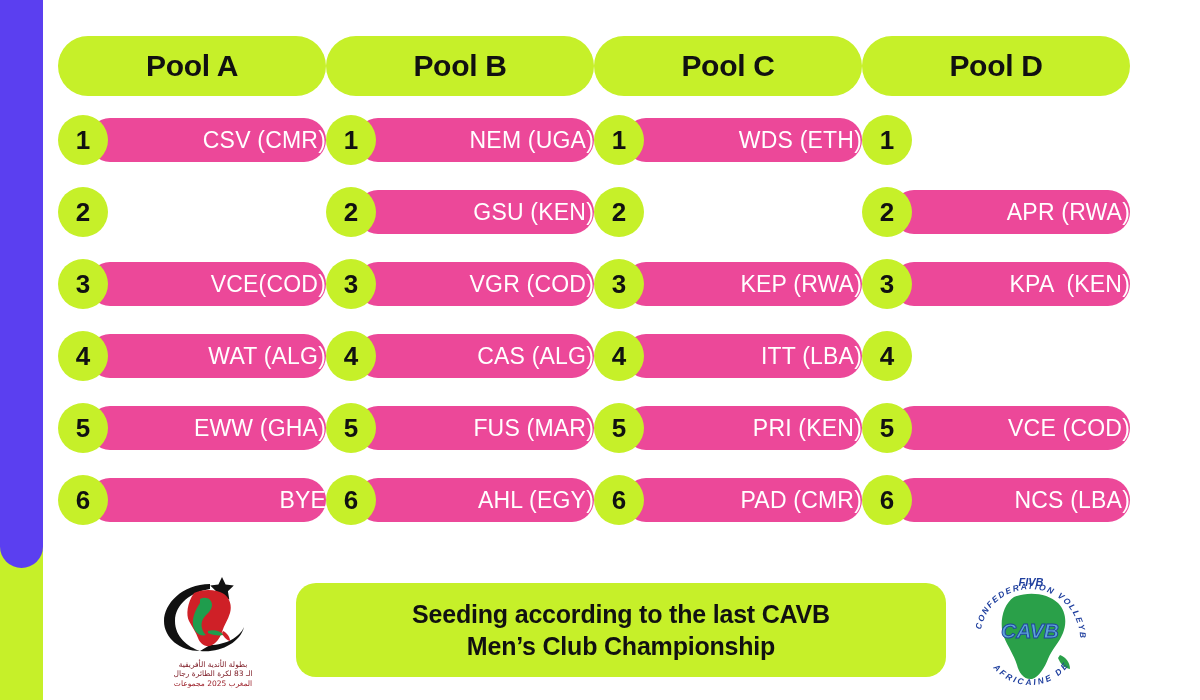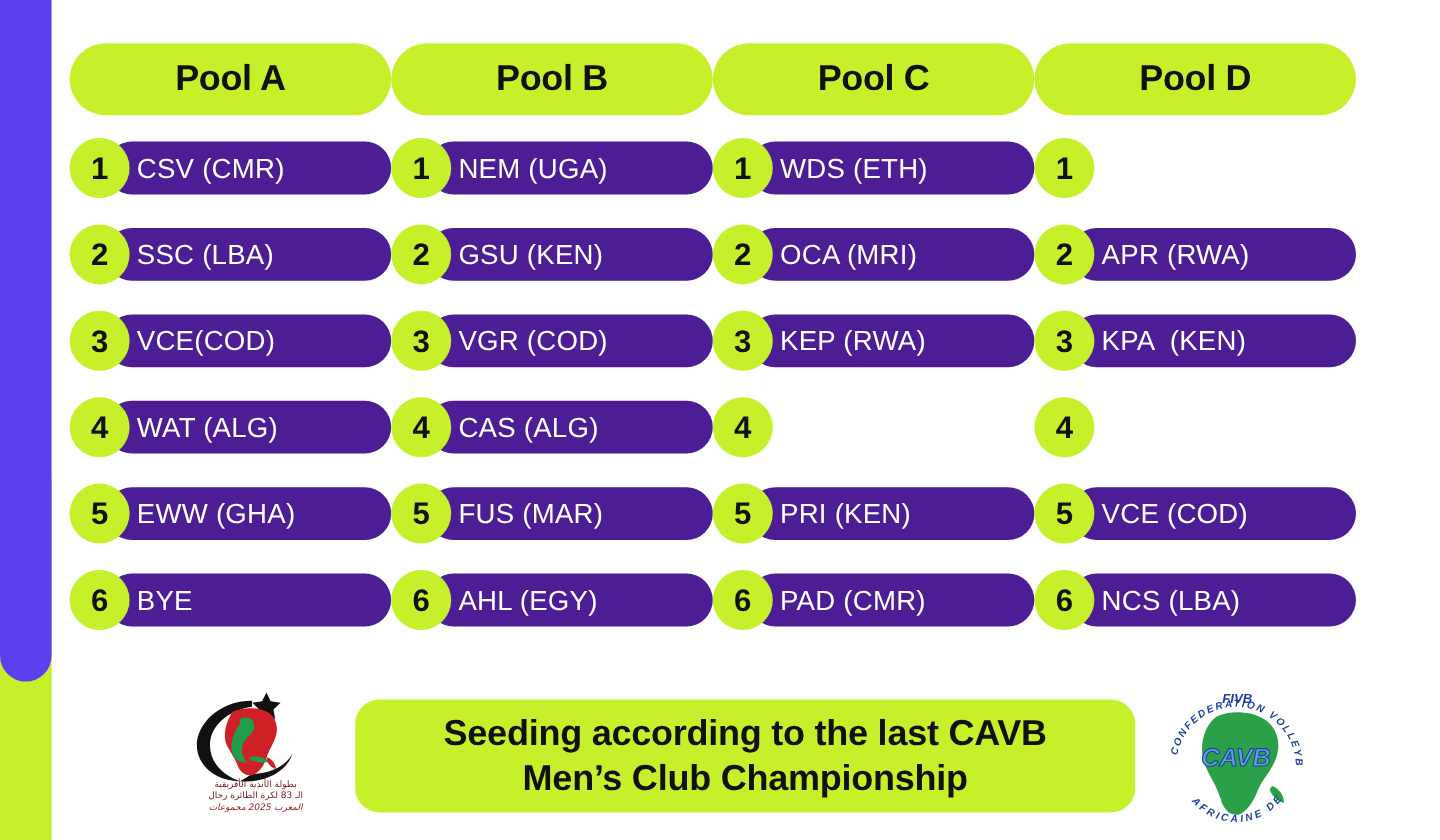--- a/index.html
+++ b/index.html
@@ -74,25 +74,25 @@
     align-items: center;
   }
   .team-row:last-child { margin-bottom: 0; }
 
   .team-bar {
     position: absolute;
     left: 30px;
     top: 2px;
     right: 0;
     height: 44px;
-    background: #4c1d95;
+    background: #ec4899;
     border-radius: 22px;
     display: flex;
     align-items: center;
-    justify-content: flex-start;
+    justify-content: flex-end;
     z-index: 1;
   }
   .team-name {
     color: #ffffff;
     font-size: 23px;
     font-weight: 500;
     letter-spacing: 0.2px;
     white-space: pre;
     padding-left: 26px;
   }
@@ -128,50 +128,50 @@
     height: 94px;
     background: #c6f029;
     border-radius: 20px;
     display: flex;
     flex-direction: column;
     align-items: center;
     justify-content: center;
     gap: 3px;
   }
   #seeding-banner .line {
-    font-size: 30px;
+    font-size: 25px;
     font-weight: bold;
     color: #111111;
     letter-spacing: -0.2px;
   }
 
   
   #tournament-logo {
     position: absolute;
     left: 148px;
     top: 0px;
     width: 130px;
     height: 120px;
   }
   #tournament-logo .arabic-lines {
     position: absolute;
     left: 0;
-    top: 74px;
+    top: 85px;
     width: 130px;
     text-align: center;
     line-height: 1.25;
   }
   #tournament-logo .ar {
     display: block;
     font-size: 7.5px;
     color: #7a1620;
     font-family: "DejaVu Sans", sans-serif;
     letter-spacing: 0.3px;
   }
-  #tournament-logo .ar.yr { color: #9b1c26; font-style: italic; }
+  #tournament-logo .ar.yr { color: #9b1c26; }
 
   
   #cavb-logo {
     position: absolute;
     left: 962px;
     top: -4px;
     width: 136px;
     height: 124px;
     font-style: italic;
   }
@@ -187,23 +187,20 @@
 <div id="pools">
     <div class="pool-column">
       <div class="pool-header">Pool A</div>
       <div class="team-row">
         <div class="team-bar">
           <span class="team-name">CSV (CMR)</span>
         </div>
         <div class="seed-badge">1</div>
       </div>
       <div class="team-row">
-        <div class="team-bar">
-          <span class="team-name">SSC (LBA)</span>
-        </div>
         <div class="seed-badge">2</div>
       </div>
       <div class="team-row">
         <div class="team-bar">
           <span class="team-name">VCE(COD)</span>
         </div>
         <div class="seed-badge">3</div>
       </div>
       <div class="team-row">
         <div class="team-bar">
@@ -265,32 +262,32 @@
     </div>
     <div class="pool-column">
       <div class="pool-header">Pool C</div>
       <div class="team-row">
         <div class="team-bar">
           <span class="team-name">WDS (ETH)</span>
         </div>
         <div class="seed-badge">1</div>
       </div>
       <div class="team-row">
-        <div class="team-bar">
-          <span class="team-name">OCA (MRI)</span>
-        </div>
         <div class="seed-badge">2</div>
       </div>
       <div class="team-row">
         <div class="team-bar">
           <span class="team-name">KEP (RWA)</span>
         </div>
         <div class="seed-badge">3</div>
       </div>
       <div class="team-row">
+        <div class="team-bar">
+          <span class="team-name">ITT (LBA)</span>
+        </div>
         <div class="seed-badge">4</div>
       </div>
       <div class="team-row">
         <div class="team-bar">
           <span class="team-name">PRI (KEN)</span>
         </div>
         <div class="seed-badge">5</div>
       </div>
       <div class="team-row">
         <div class="team-bar">

